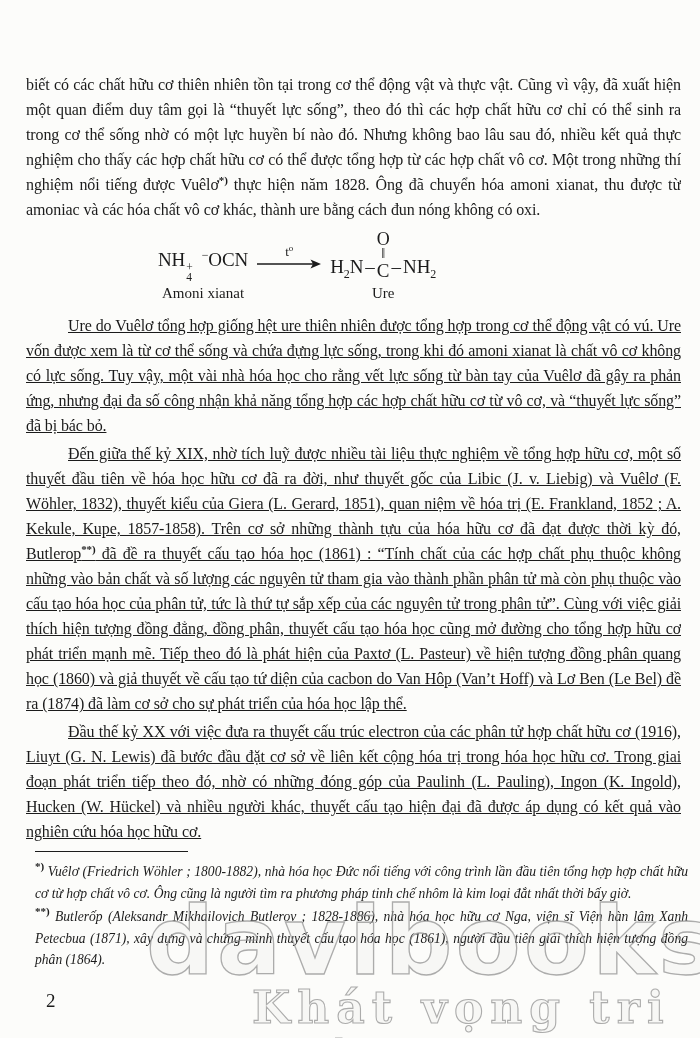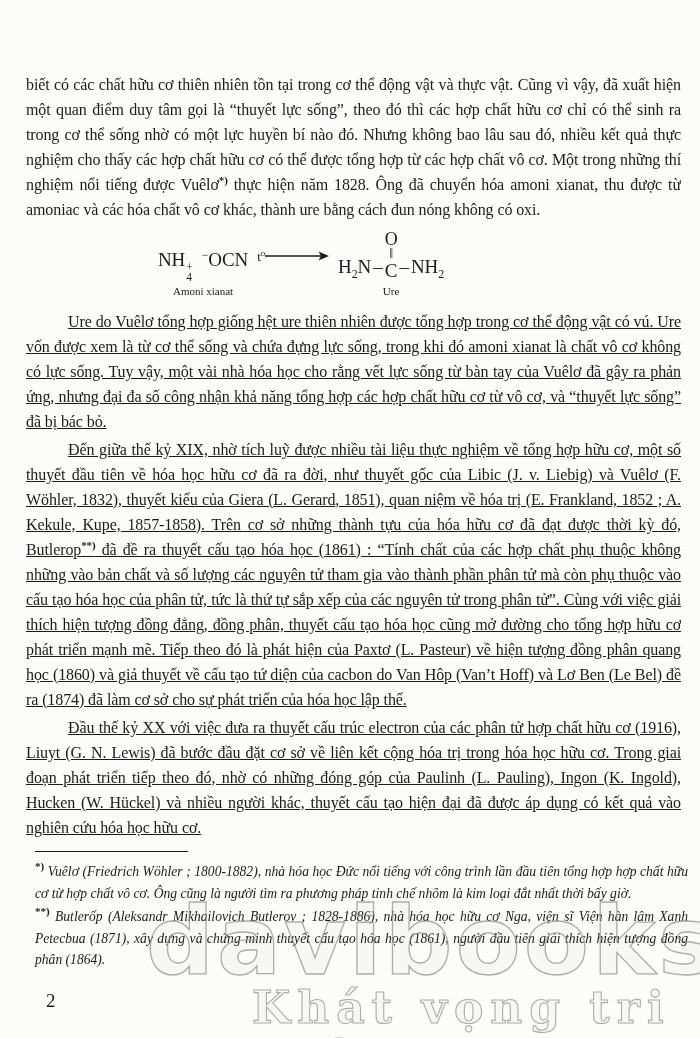--- a/index.html
+++ b/index.html
@@ -34,22 +34,22 @@
     text-align:left;text-indent:0;
   }
   .eq-col{display:flex;flex-direction:column;align-items:center;}
   .eq-formula{white-space:nowrap;}
   .eq-formula sub,.prod-row sub{font-size:12px;}
   .stack{
     display:inline-flex;flex-direction:column;align-items:flex-start;
     font-size:11.5px;line-height:9.5px;vertical-align:-5px;margin:0 2px 0 1px;
   }
   .anion-charge{font-size:12px;vertical-align:7px;margin-left:7px;}
-  .eq-label{font-size:11px;margin-top:3px;letter-spacing:0;}
-  .arrow-col{display:flex;align-items:center;margin:0 9px 33px 9px;}
+  .eq-label{font-size:15px;margin-top:3px;letter-spacing:0;}
+  .arrow-col{display:flex;flex-direction:column;align-items:center;margin:0 9px 33px 9px;}
   .eq-condition{font-size:13px;line-height:12px;margin-bottom:1px;}
   .eq-condition sup{font-size:9px;}
   .prod-row{display:flex;align-items:flex-end;white-space:nowrap;}
   .c-col{display:flex;flex-direction:column;align-items:center;}
   .c-o{font-size:18px;line-height:17px;}
   .c-dbl{font-size:14px;line-height:12px;}
   .c-atom{line-height:22px;}
   .bond{padding:0 2px;}
 
   

